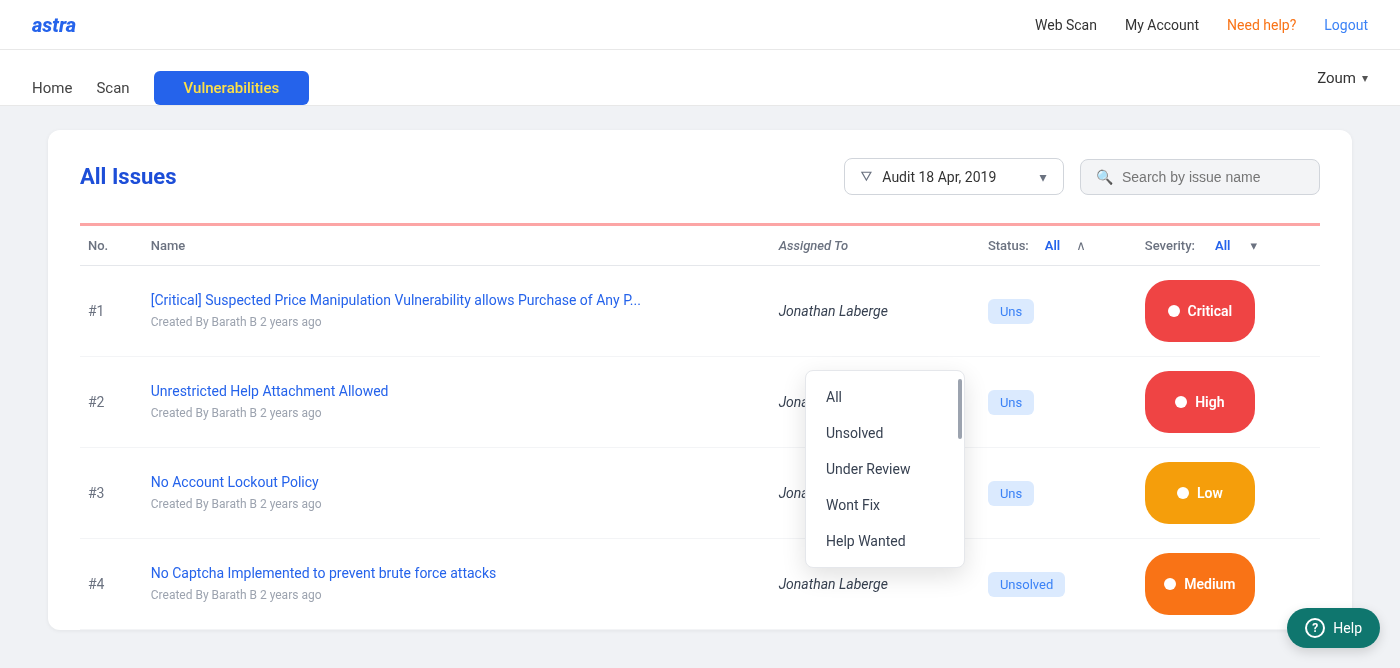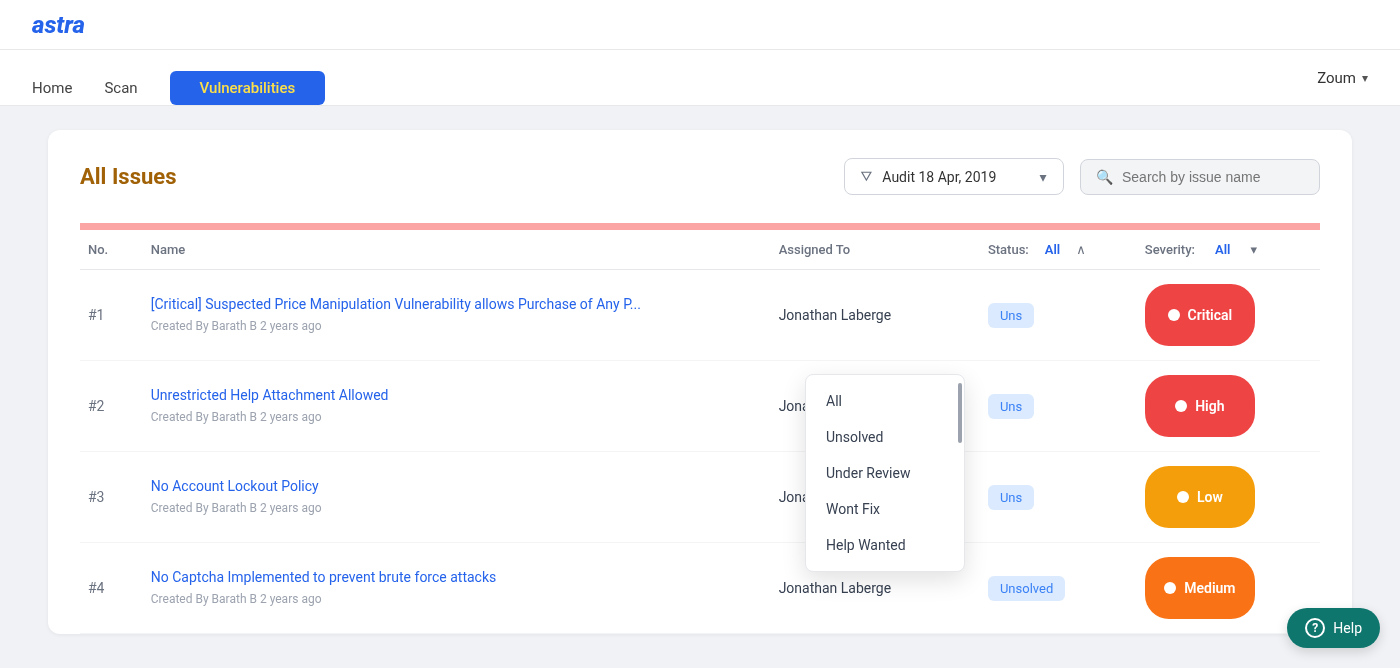--- a/index.html
+++ b/index.html
@@ -35,21 +35,21 @@
       display: flex;
       align-items: center;
       justify-content: space-between;
       padding: 0 32px;
       height: 56px;
       border-bottom: 1px solid #e8e8e8;
     }
     .secondary-nav-left {
       display: flex;
       align-items: center;
-      gap: 32px;
+      gap: 24px;
       margin-top: 20px;
     }
     .nav-item {
       font-size: 15px;
       color: #444;
       cursor: pointer;
       padding: 4px 0;
     }
     .nav-item.active {
       background: #2563eb;
@@ -82,21 +82,21 @@
     
     .issues-header {
       display: flex;
       align-items: center;
       justify-content: space-between;
       margin-bottom: 28px;
     }
     .issues-title {
       font-size: 22px;
       font-weight: 700;
-      color: #a16207;
+      color: #1d4ed8;
     }
     .issues-controls {
       display: flex;
       align-items: center;
       gap: 16px;
     }
     .audit-dropdown {
       display: flex;
       align-items: center;
       gap: 10px;
@@ -130,21 +130,21 @@
       width: 100%;
     }
     .search-icon { color: #9ca3af; font-size: 14px; }
 
     
     .issues-table {
       width: 100%;
       border-collapse: collapse;
     }
     .issues-table thead tr {
-      border-top: 7px solid #fca5a5;
+      border-top: 3px solid #fca5a5;
       border-bottom: 1px solid #e5e7eb;
     }
     .issues-table th {
       font-size: 13px;
       font-weight: 500;
       color: #6b7280;
       text-align: left;
       padding: 12px 8px;
     }
     .th-status {
@@ -164,21 +164,21 @@
       color: #2563eb;
       font-weight: 600;
     }
     .issues-table td {
       padding: 14px 8px;
       vertical-align: middle;
       border-bottom: 1px solid #f3f4f6;
     }
     .col-no { width: 48px; color: #6b7280; font-size: 14px; }
     .col-name { width: 480px; }
-    .col-assigned { width: 160px; font-size: 14px; color: #374151; }
+    .col-assigned { width: 160px; font-size: 14px; color: #374151; font-style: italic; }
     .col-status { width: 120px; }
     .col-severity { width: 140px; }
     .issue-name-link {
       font-size: 14px;
       color: #2563eb;
       cursor: pointer;
       text-decoration: none;
       display: block;
       margin-bottom: 3px;
     }
@@ -284,31 +284,37 @@
       border: 2px solid #fff;
       display: flex;
       align-items: center;
       justify-content: center;
       font-size: 12px;
       font-weight: 700;
     }
 
     
     .logo-astra {
-      font-size: 24px;
+      font-size: 20px;
       font-weight: 800;
       color: #2563eb;
       font-style: italic;
     }
   </style>
 </head>
 <body>
 
 <div class="top-nav">
   <div class="logo-astra">astra</div>
+  <div class="top-nav-right">
+    <span class="top-nav-link">Web Scan</span>
+    <span class="top-nav-link">My Account</span>
+    <span class="top-nav-link help">Need help?</span>
+    <span class="top-nav-link logout">Logout</span>
+  </div>
 </div>
 
 <div class="secondary-nav">
   <div class="secondary-nav-left">
     <span class="nav-item">Home</span>
     <span class="nav-item">Scan</span>
     <span class="nav-item active">Vulnerabilities</span>
   </div>
   <div class="nav-project">
     <span>Zoum</span>

